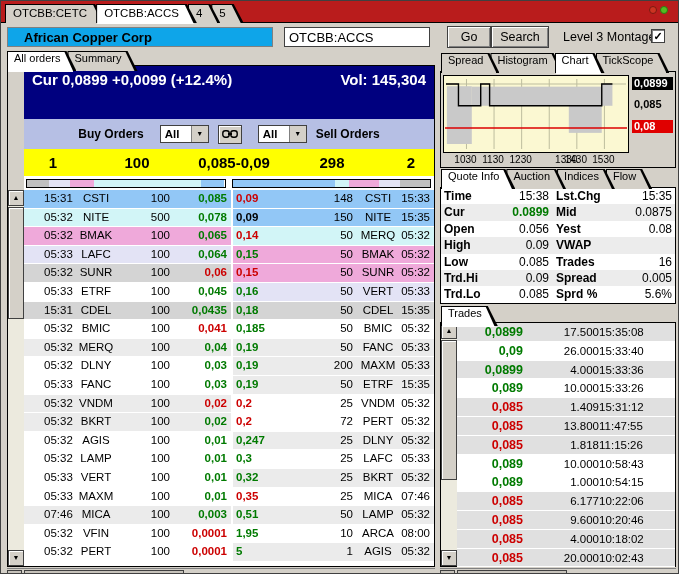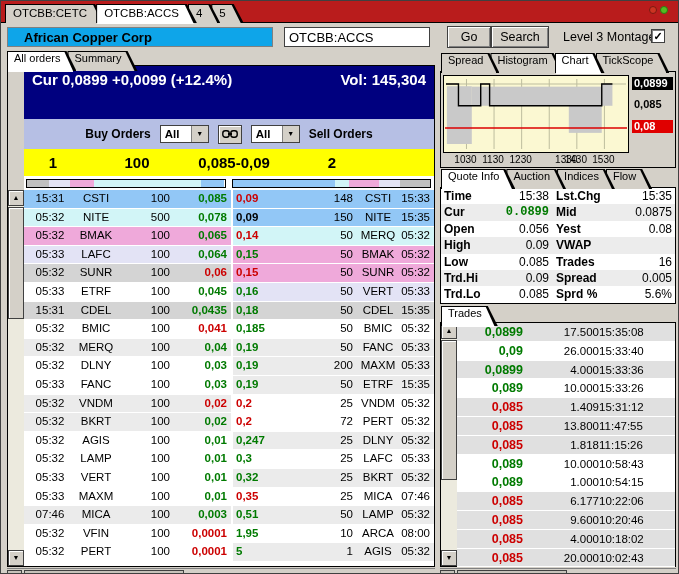--- a/index.html
+++ b/index.html
@@ -44,39 +44,39 @@
   
   #lp-tabs { left:6px; top:50px; }
   #lp-box { position:absolute; left:6px; top:64px; width:428px; height:502px;
             border:1px solid #000; background:#fff; }
   .gutter { position:absolute; left:0; top:0; width:16px; height:100%; background:#d4d0c8; }
   #lp-content { position:absolute; left:16px; top:0; right:0; height:100%; }
   .navy { height:53px; background:#00007f; color:#fff; font-weight:bold; font-size:15px;
           display:flex; justify-content:space-between; padding:5px 8px 0 8px; }
   .peri { height:30px; background:#b6bfe4; display:flex; align-items:center; justify-content:center;
           gap:9px; font-size:12px; font-weight:bold; }
-  .combo { display:inline-flex; height:18px; border:1px solid #404040; background:#fff; }
+  .combo { display:inline-flex; height:18px; border:1px solid #404040; background:#fff;margin-left:7px; }
   .combo .val { padding:2px 6px 0 4px; font-size:11.5px; font-weight:bold; min-width:30px; }
   .combo .arr { width:17px; background:#d4d0c8; border-left:1px solid #808080;
                 font-size:7px; text-align:center; line-height:16px; }
   .linkbtn { width:24px; height:19px; background:#d4d0c8; border:1px solid #404040;
              box-shadow:inset 1px 1px 0 #fff; display:flex; align-items:center; justify-content:center; }
   .inside { height:27px; background:#ffff00; display:grid;
             grid-template-columns:58px 110px 1fr 112px 46px; align-items:center;
             font-weight:bold; font-size:15px; text-align:center; }
   .depth { height:14px; background:#fff; display:flex; gap:6px; padding:3px 3px 2px 2px; }
   .dbar { flex:1; border:1px solid #000; display:flex; }
   .dseg { height:100%; }
   #book-rows { position:absolute; left:0; right:0; top:124px; bottom:0; background:#fff; }
   .brow { display:flex; height:18.6px; }
   .bhalf { display:grid; font-size:11.5px; line-height:17.5px; border-bottom:1px solid #fff; }
   .bhalf.l { width:207px; grid-template-columns:44px 56px 52px 55px; }
   .bgap { width:2px; background:#fff; }
   .bhalf.r { flex:1; grid-template-columns:60px 62px 46px 1fr; }
-  .c-t { padding-left:8px;text-align:center; } .c-m { text-align:center; }
+  .c-t { padding-left:20px; } .c-m { text-align:center; }
   .c-s { text-align:right; padding-right:6px; }
   .c-p { text-align:right; padding-right:4px; font-weight:bold; }
   .c-p2 { padding-left:3px; font-weight:bold; }
   .c-s2 { text-align:right; padding-right:2px; }
   .c-m2 { text-align:center; }
   .c-t2 { text-align:right; padding-right:4px; }
   .bg-blue{background:#92c7f6;} .bg-cyan{background:#d2f5f7;} .bg-pink{background:#efa9da;}
   .bg-lav{background:#e3e3f5;} .bg-gray{background:#d4d4d4;} .bg-ltgray{background:#ebebeb;}
   .bg-white{background:#ffffff;}
   .up{color:#007a00;} .down{color:#cc0000;} .neutral{color:#000;}
@@ -207,20 +207,21 @@
         <span class="combo">
           <span class="val">All</span>
           <span class="arr">▼</span>
         </span>
         <span>Sell Orders</span>
       </div>
       <div class="inside">
         <span>1</span>
         <span>100</span>
         <span>0,085-0,09</span>
+        <span>298</span>
         <span>2</span>
       </div>
       <div class="depth">
         <div class="dbar" id="dbar-left">
             <div class="dseg" style="width: 11%; background: rgb(192, 192, 192);"></div>
             <div class="dseg" style="width: 11%; background: rgb(227, 227, 245);"></div>
             <div class="dseg" style="width: 12%; background: rgb(239, 169, 218);"></div>
             <div class="dseg" style="width: 54%; background: rgb(210, 245, 247);"></div>
             <div class="dseg" style="width: 12%; background: rgb(146, 199, 246);"></div>
           </div>
@@ -614,21 +615,21 @@
     </div>
   <div id="quote-box">
       <div class="qrow">
         <span class="q-l">Time</span>
         <span class="q-v">15:38</span>
         <span class="q-l2">Lst.Chg</span>
         <span class="q-v2">15:35</span>
       </div>
       <div class="qrow alt">
         <span class="q-l">Cur</span>
-        <span class="q-v up" style="font-weight: bold; font-family: Liberation Mono, monospace;">0.0899</span>
+        <span class="q-v up" style="font-weight: bold;">0.0899</span>
         <span class="q-l2">Mid</span>
         <span class="q-v2">0.0875</span>
       </div>
       <div class="qrow">
         <span class="q-l">Open</span>
         <span class="q-v">0.056</span>
         <span class="q-l2">Yest</span>
         <span class="q-v2">0.08</span>
       </div>
       <div class="qrow alt">

